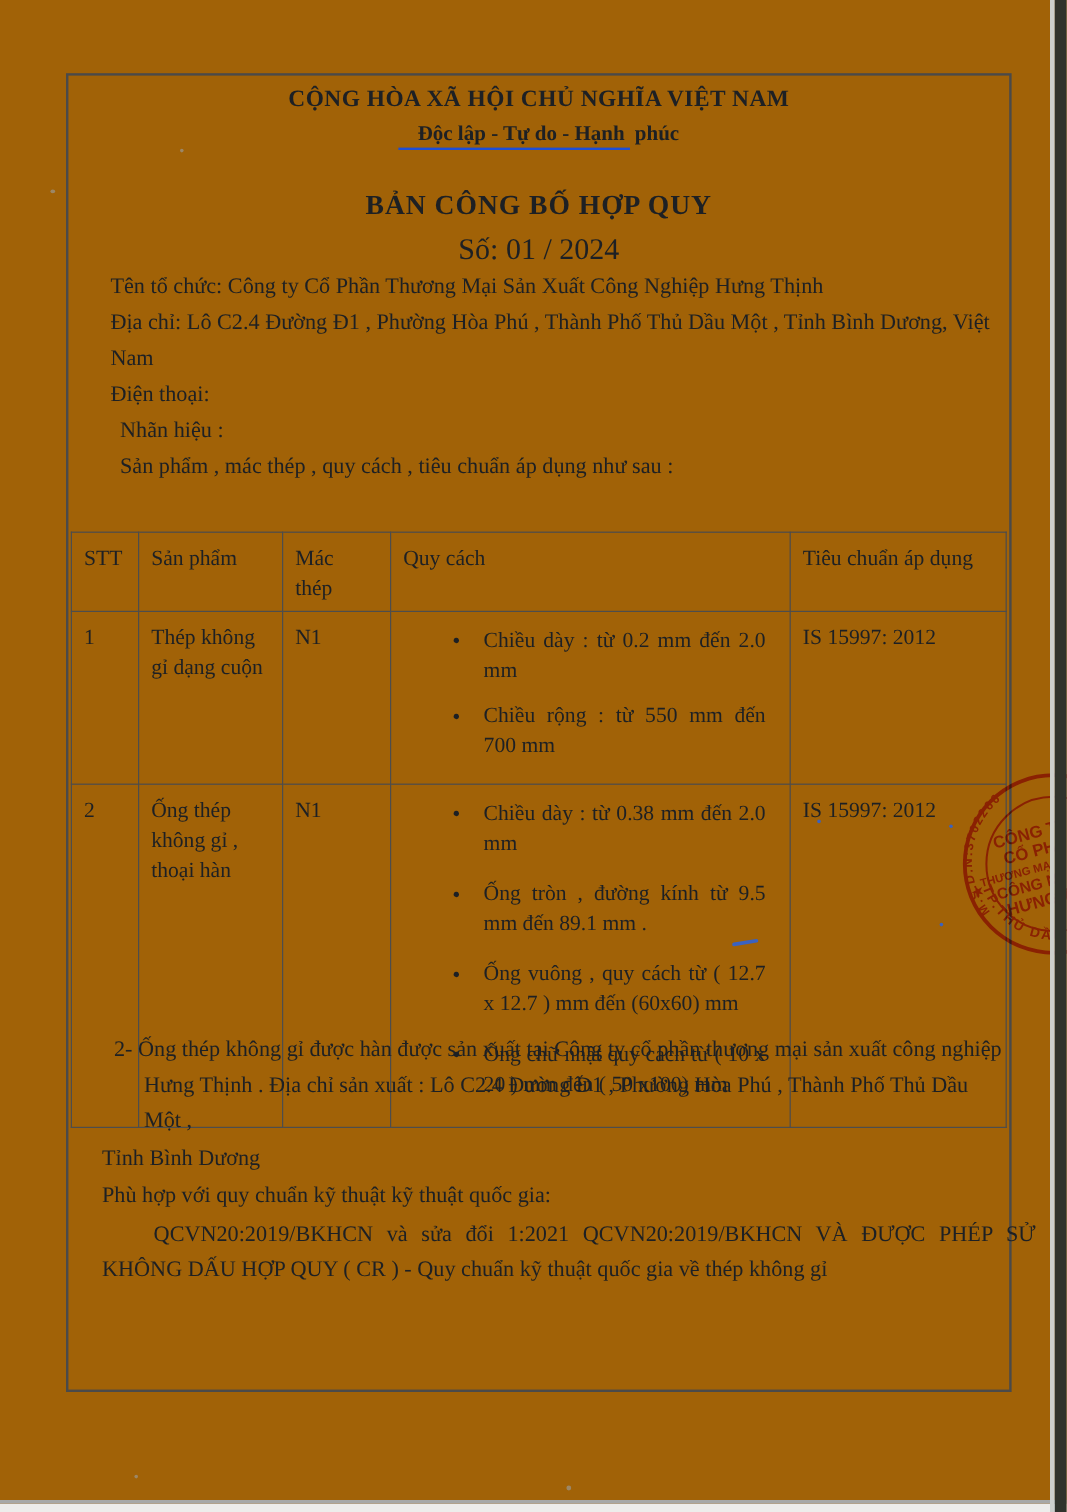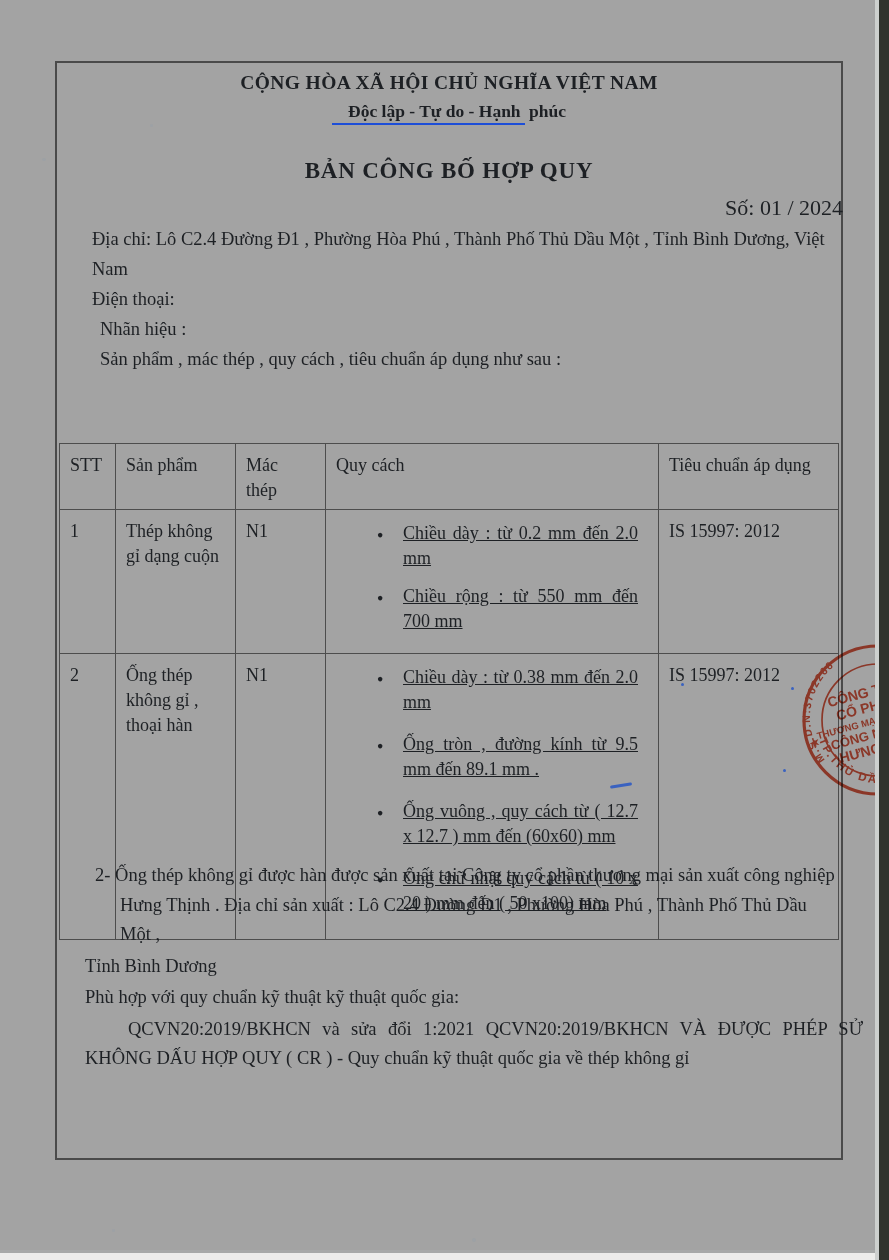--- a/index.html
+++ b/index.html
@@ -1,20 +1,20 @@
 <!DOCTYPE html>
 <html><head>
 <meta charset="utf-8">
 <style>
   html,body{margin:0;padding:0;}
   body{background:#e8e8e8;}
   #page{
     position:relative;
     width:889px;height:1260px;
-    background:#a3a3a3;
+    background:#a16207;
     overflow:hidden;
     font-family:"Liberation Serif","DejaVu Serif",serif;
     color:#1d2024;
   }
   
   .frame{
     position:absolute;left:55px;top:61px;width:788px;height:1099px;
     border:2px solid #4a4a4a;
     box-sizing:border-box;
   }
@@ -35,21 +35,21 @@
     position:absolute;left:0;right:0;top:1253px;height:7px;
     background:#ededeb;z-index:8;
   }
 
   
   .header{position:absolute;left:55px;top:72px;width:788px;text-align:center;}
   .national-title{font-size:19.5px;font-weight:bold;letter-spacing:.4px;}
   .motto{margin-top:7px;font-size:17.5px;font-weight:bold;}
   .motto .u{border-bottom:2px solid #1d4ed8;padding:0 4px 2px 16px;}
   .doc-title{margin-top:36px;font-size:23px;font-weight:bold;letter-spacing:.8px;}
-  .doc-number{margin-top:11px;font-size:22px;text-align:right;}
+  .doc-number{margin-top:11px;font-size:25px;}
 
   
   .info{position:absolute;left:92px;top:224px;width:746px;font-size:18.5px;line-height:30px;}
   .info p{margin:0;}
   .info .indent{margin-left:8px;}
   .info .gap{margin-top:1px;}
   b.prod{font-weight:bold;}
 
   
   table.spec{
@@ -60,21 +60,21 @@
   table.spec td,table.spec th{
     border:1.5px solid #4d4d4d;
     vertical-align:top;padding:9px 16px 6px 10px;
     font-weight:normal;text-align:left;
     overflow:hidden;
   }
   th.h{height:26px;vertical-align:middle;padding-top:2px;padding-bottom:2px;}
   td.c-stt,th.c-stt{text-align:center;padding-left:2px;padding-right:2px;}
   td.c-mac{text-align:center;}
   td.c-sp{text-align:justify;padding-right:12px;}
-  td.c-qc{padding-left:0;padding-right:10px;text-decoration:underline;}
+  td.c-qc{padding-left:0;padding-right:10px;}
   td.c-tc{padding-left:12px;}
   .r1{height:92px;}
   .r2{height:238px;}
   ul.qc{list-style:none;margin:2px 0 0 0;padding:0 4px 0 67px;text-align:justify;}
   ul.qc li{position:relative;margin-bottom:13px;}
   ul.qc.wide li{margin-bottom:17px;}
   ul.qc li::before{
     content:"●";position:absolute;left:-26px;top:1px;font-size:10.5px;color:#1d2024;
   }
 
@@ -104,20 +104,21 @@
   <div class="frame"></div>
 
   <div class="header">
     <div class="national-title">CỘNG HÒA XÃ HỘI CHỦ NGHĨA VIỆT NAM</div>
     <div class="motto"><span class="u">Độc lập - Tự do - Hạnh</span> <span>phúc</span></div>
     <div class="doc-title">BẢN CÔNG BỐ HỢP QUY</div>
     <div class="doc-number">Số: 01 / 2024</div>
   </div>
 
   <div class="info">
+    <p>Tên tổ chức: Công ty Cổ Phần Thương Mại Sản Xuất Công Nghiệp Hưng Thịnh</p>
     <p>Địa chỉ: Lô C2.4 Đường Đ1 , Phường Hòa Phú , Thành Phố Thủ Dầu Một , Tỉnh Bình Dương, Việt Nam</p>
     <p>Điện thoại:</p>
     <p class="indent">Nhãn hiệu :</p>
     <p class="indent">Sản phẩm , mác thép , quy cách , tiêu chuẩn áp dụng như sau :</p>
   </div>
 
   <table class="spec">
     <colgroup>
       <col style="width:56px">
         <col style="width:120px">

